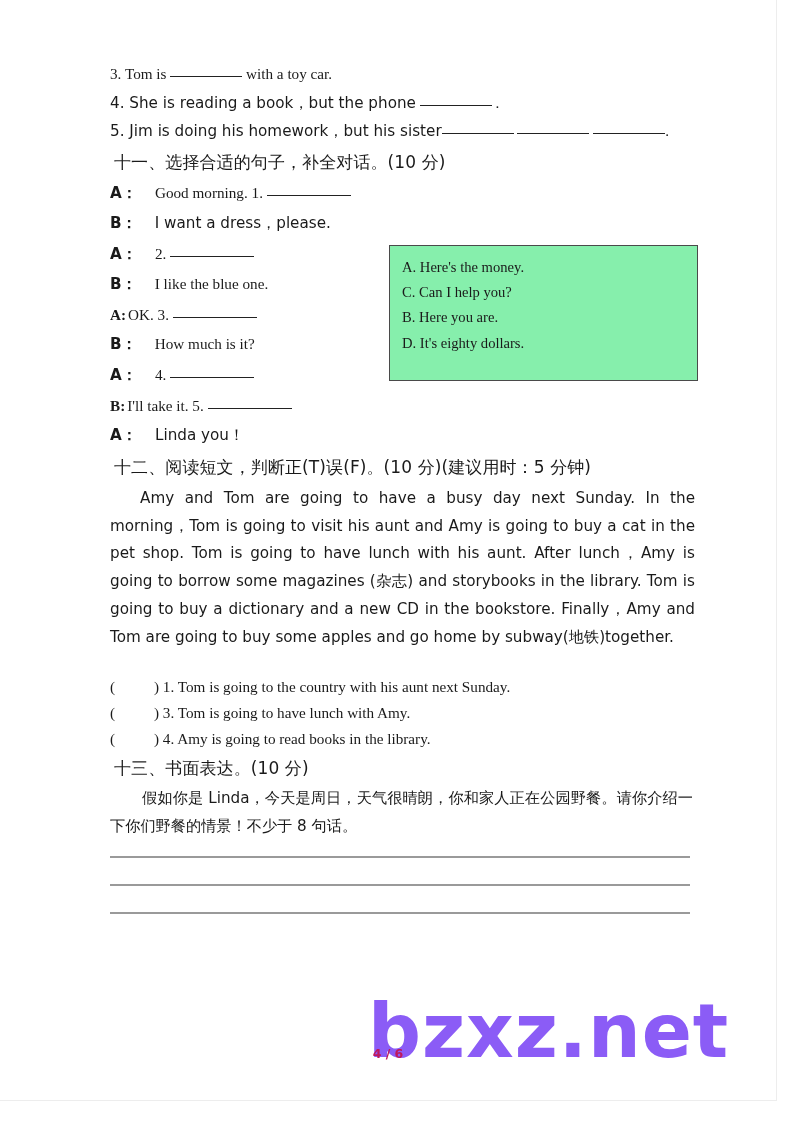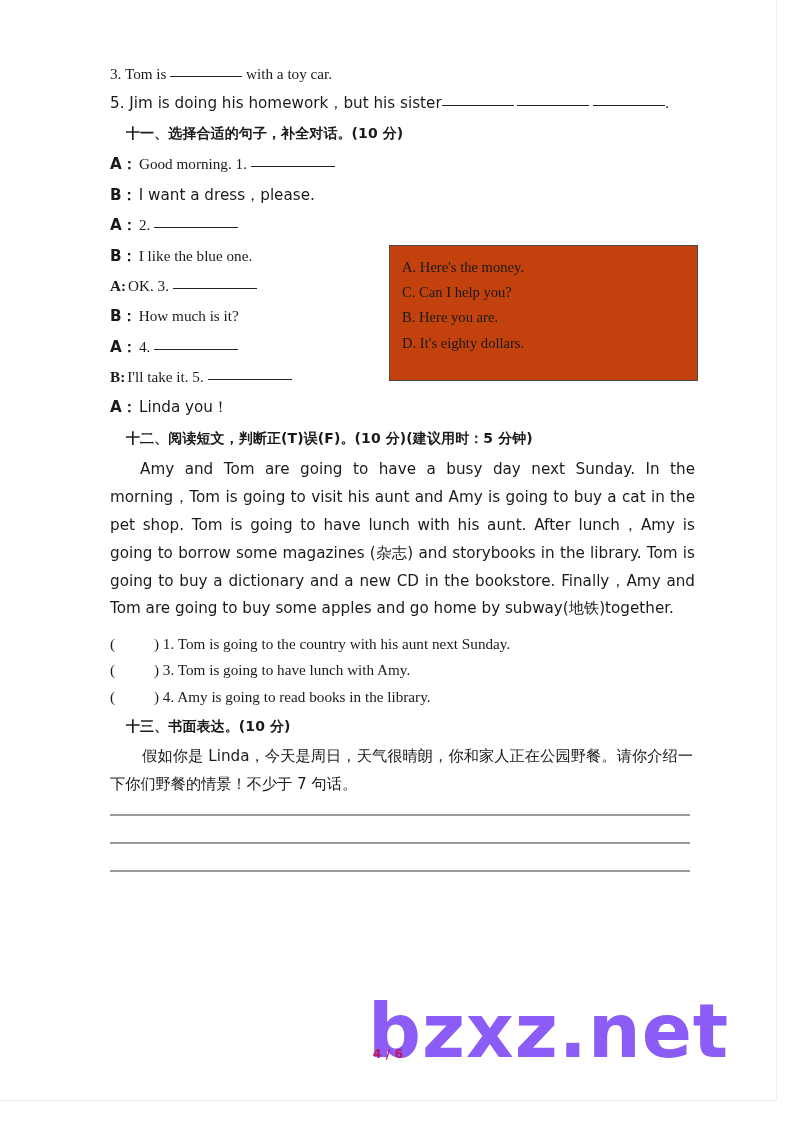--- a/index.html
+++ b/index.html
@@ -29,26 +29,25 @@
     border-bottom: 1px solid #ededed;
     pointer-events: none;
   }
   .content {
     position: absolute;
     left: 110px;
     top: 60px;
     width: 590px;
   }
   .heading {
-    font-size: 14px;
+    font-size: 17px;
     line-height: 27px;
-    margin: 3px 0 2px 16px;
+    margin: 3px 0 2px 4px;
     font-family: "DejaVu Sans", "Liberation Sans", sans-serif;
     letter-spacing: 0.1px;
-    font-weight: bold;
   }
   .cn {
     font-family: "DejaVu Sans", sans-serif;
   }
   .blank {
     display: inline-block;
     border-bottom: 1px solid #222;
     vertical-align: baseline;
     position: relative;
     top: -2px;
@@ -69,53 +68,53 @@
   .dlg-row {
     font-size: 15.2px;
     line-height: 29.6px;
     white-space: nowrap;
   }
   .dlg-spk {
     font-weight: bold;
     display: inline-block;
   }
   .dlg-text { margin-left: 2px; }
-  .dlg-pad { margin-left: 2px; }
+  .dlg-pad { margin-left: 18px; }
 
   
   .options-box {
     position: absolute;
     left: 389px;
     top: 245px;
     width: 309px;
     height: 136px;
     border: 1px solid #4a4a4a;
     box-sizing: border-box;
     padding: 9px 0 0 12px;
-    background: #c2410c;
+    background: #86efac;
   }
   .option-row {
     font-size: 14.6px;
     line-height: 25.2px;
     white-space: nowrap;
   }
 
   
   .passage {
     font-size: 15.2px;
     line-height: 27.8px;
     text-align: justify;
     text-justify: inter-word;
     margin-top: 4px;
     width: 585px;
   }
   .passage .indent { display: inline-block; width: 30px; }
 
   
-  .tf-list { margin-top: 8px; }
+  .tf-list { margin-top: 22px; }
   .tf-row {
     font-size: 15.2px;
     line-height: 26.2px;
     white-space: nowrap;
   }
   .tf-paren {
     display: inline-block;
     width: 44px;
   }
 
@@ -173,20 +172,25 @@
 
   <div class="content">
 
     <div class="fill-list">
       <div class="fill-item">
         <span>3. Tom is</span>
         <span class="blank w-md"></span>
         <span>with a toy car.</span>
       </div>
       <div class="fill-item">
+        <span class="cn">4. She is reading a book，but the phone</span>
+        <span class="blank w-md"></span>
+        <span>.</span>
+      </div>
+      <div class="fill-item">
         <span class="cn">5. Jim is doing his homework，but his sister</span><span class="blank w-md"></span>
         <span class="blank w-md"></span>
         <span class="blank w-md"></span><span>.</span>
       </div>
     </div>
 
     <div class="heading">十一、选择合适的句子，补全对话。(10 分)</div>
 
     <div class="dialogue">
       <div class="dlg-row">
@@ -237,21 +241,21 @@
         <span>3. Tom is going to have lunch with Amy.</span>
       </div>
       <div class="tf-row">
         <span class="tf-paren">(</span><span>)</span>
         <span>4. Amy is going to read books in the library.</span>
       </div>
     </div>
 
     <div class="heading">十三、书面表达。(10 分)</div>
 
-    <div class="writing-prompt"><span class="indent"></span><span>假如你是 Linda，今天是周日，天气很晴朗，你和家人正在公园野餐。请你介绍一下你们野餐的情景！不少于 7 句话。</span></div>
+    <div class="writing-prompt"><span class="indent"></span><span>假如你是 Linda，今天是周日，天气很晴朗，你和家人正在公园野餐。请你介绍一下你们野餐的情景！不少于 8 句话。</span></div>
 
     <div class="answer-lines">
       <div class="answer-line"></div>
       <div class="answer-line"></div>
       <div class="answer-line"></div>
     </div>
 
   </div>
 
   <div class="options-box">

